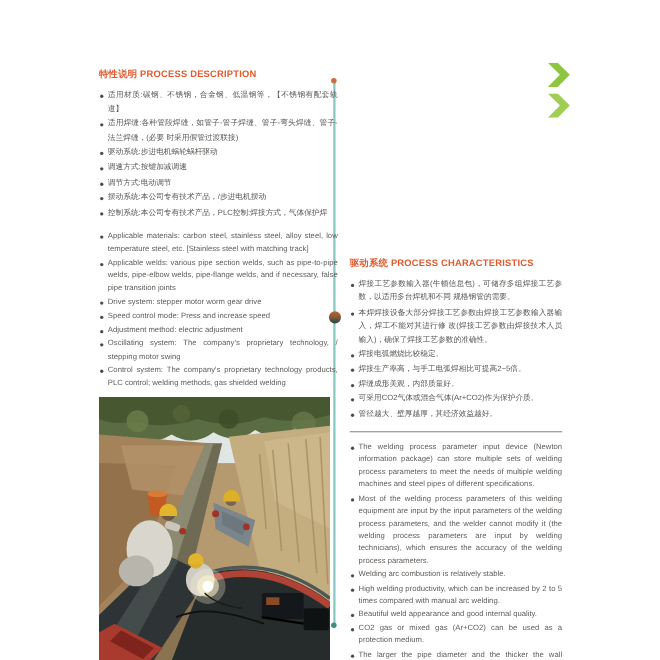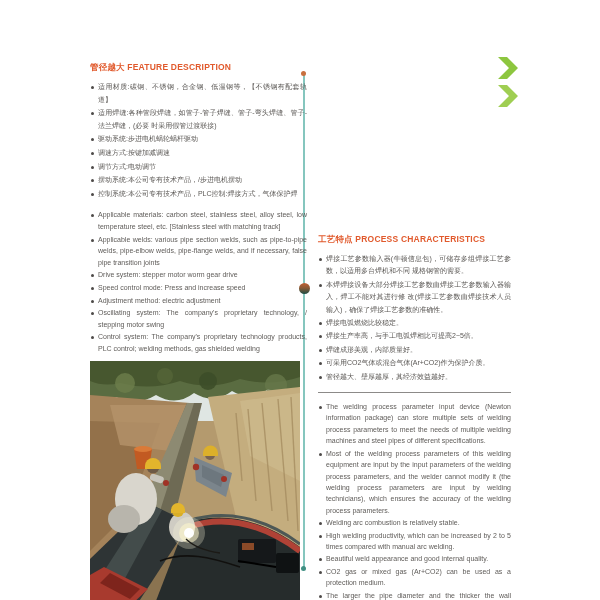--- a/index.html
+++ b/index.html
@@ -84,21 +84,21 @@
   </svg>
 </div>
 
 <div class="v-divider">
   <span class="dot dot-top"></span>
   <span class="dot dot-mid"></span>
   <span class="dot dot-bottom"></span>
 </div>
 
 <section class="col col-left">
-  <h2 class="sec-heading">管径越大 FEATURE DESCRIPTION</h2>
+  <h2 class="sec-heading">特性说明 PROCESS DESCRIPTION</h2>
 
   <ul class="bullets zh">
       <li>适用材质:碳钢、不锈钢，合金钢、低温钢等，【不锈钢有配套轨道】</li>
       <li>适用焊缝:各种管段焊缝，如管子-管子焊缝、管子-弯头焊缝、管子-法兰焊缝，(必要 时采用假管过渡联接)</li>
       <li>驱动系统:步进电机蜗轮蜗杆驱动</li>
       <li>调速方式:按键加减调速</li>
       <li>调节方式:电动调节</li>
       <li>摆动系统:本公司专有技术产品，/步进电机摆动</li>
       <li>控制系统:本公司专有技术产品，PLC控制:焊接方式，气体保护焊</li>
     </ul>
@@ -185,21 +185,21 @@
       <circle cx="99" cy="172" r="10" fill="#fff8cc" opacity=".55"></circle>
       <circle cx="99" cy="172" r="5" fill="#ffffff"></circle>
 
       <path d="M70,200 C95,190 120,196 150,206" stroke="#11100e" stroke-width="1.6" fill="none"></path>
       <path d="M96,178 C104,186 116,190 130,192" stroke="#1c1a16" stroke-width="1.3" fill="none"></path>
     </svg>
   </figure>
 </section>
 
 <section class="col col-right">
-  <h2 class="sec-heading">工艺特点 PROCESS CHARACTERISTICS</h2>
+  <h2 class="sec-heading">驱动系统 PROCESS CHARACTERISTICS</h2>
 
   <ul class="bullets zh">
       <li>焊接工艺参数输入器(牛顿信息包)，可储存多组焊接工艺参数，以适用多台焊机和不同 规格钢管的需要。</li>
       <li>本焊焊接设备大部分焊接工艺参数由焊接工艺参数输入器输入，焊工不能对其进行修 改(焊接工艺参数由焊接技术人员输入)，确保了焊接工艺参数的准确性。</li>
       <li>焊接电弧燃烧比较稳定。</li>
       <li>焊接生产率高，与手工电弧焊相比可提高2~5倍。</li>
       <li>焊缝成形美观，内部质量好。</li>
       <li>可采用CO2气体或混合气体(Ar+CO2)作为保护介质。</li>
       <li>管径越大、壁厚越厚，其经济效益越好。</li>
     </ul>

